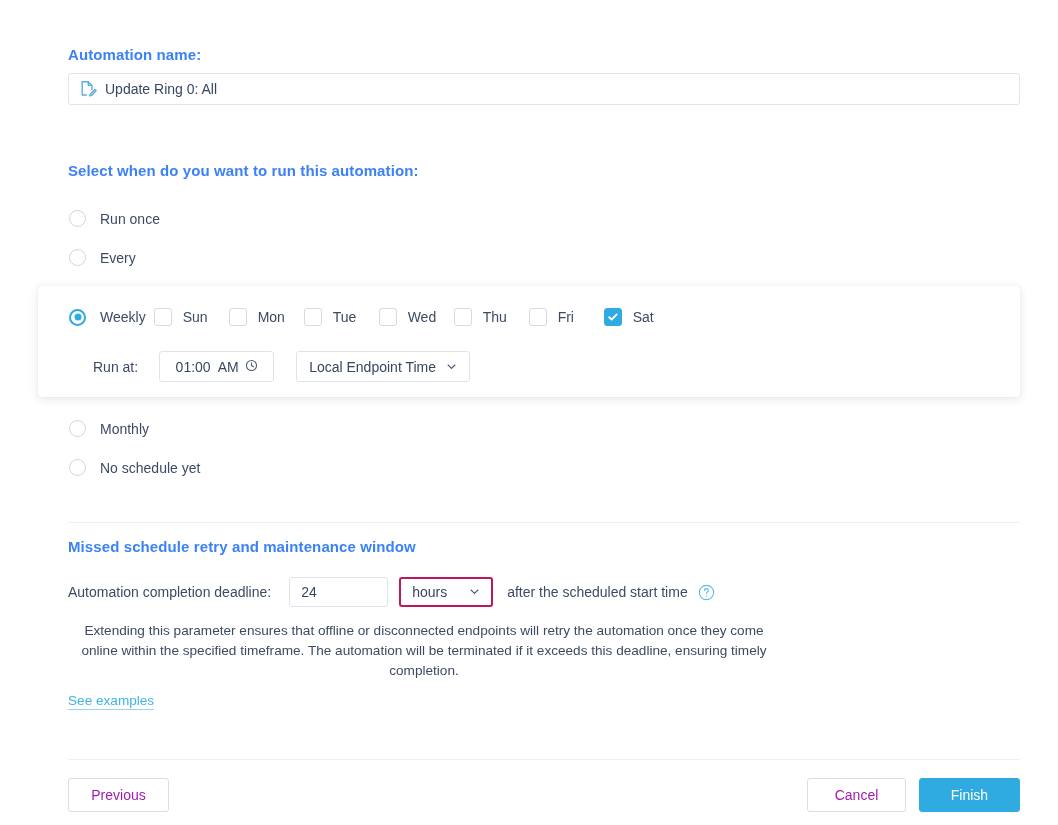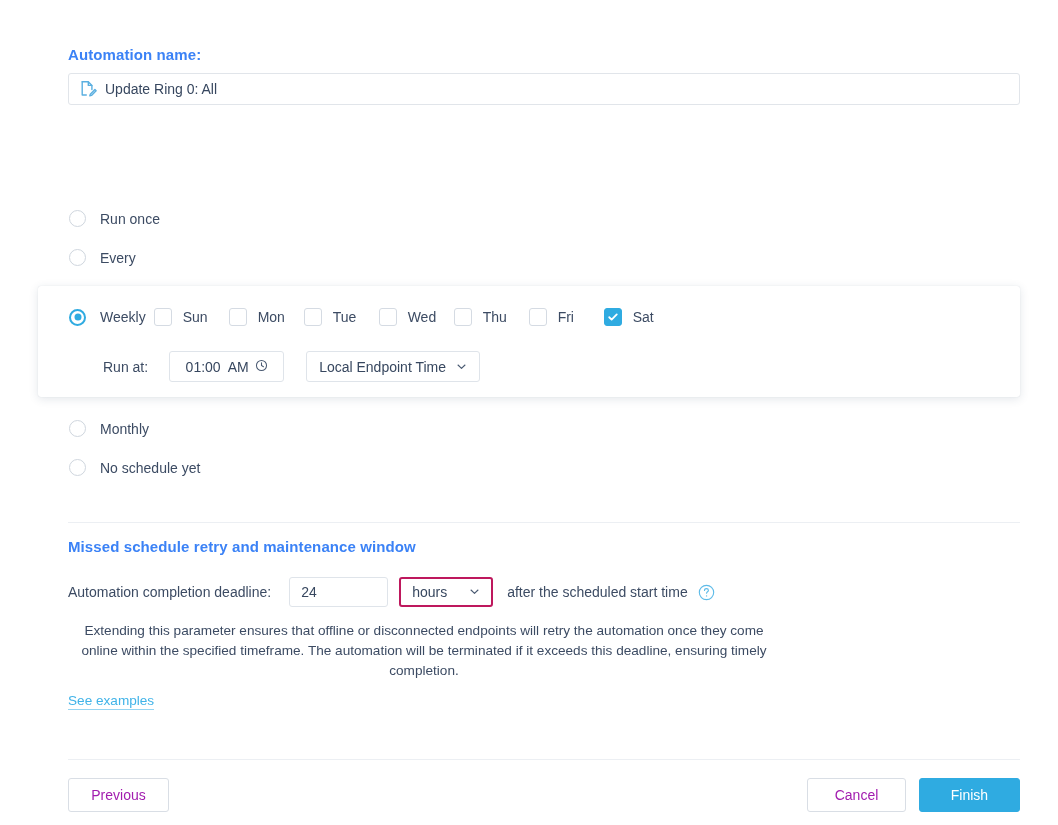--- a/index.html
+++ b/index.html
@@ -82,21 +82,21 @@
   }
   .cbox.checked {
     background: #2fabe1; border-color: #2fabe1;
     display: flex; align-items: center; justify-content: center;
   }
   .cbox.checked svg { display: block; }
   .cbox:not(.checked) svg { display: none; }
   .day-label { margin-left: 11px; font-size: 14px; color: #3c4b63; }
 
   .runat-line {
-    position: absolute; left: 65px; top: 65px;
+    position: absolute; left: 55px; top: 65px;
     display: flex; align-items: center;
   }
   .runat-text { font-size: 14px; color: #3c4b63; margin-right: 21px; }
   .time-field {
     width: 115px; height: 31px;
     border: 1px solid #dfe4ea; border-radius: 3px;
     background: #fff;
     display: flex; align-items: center; justify-content: center;
     font-size: 14px; color: #37475f;
     gap: 6px;
@@ -186,20 +186,21 @@
       <svg viewBox="0 0 18 18" width="18" height="18" fill="none" stroke="#5aafe0" stroke-width="1.4" stroke-linecap="round" stroke-linejoin="round">
         <path d="M3.2 1.8h6.1l3.6 3.6v4.2"></path>
         <path d="M3.2 1.8v13.2h4.1"></path>
         <path d="M9.3 1.9v3.5h3.5"></path>
         <path d="M15.9 9.6l1.2 1.2-4.6 4.6-1.7.5.5-1.7z"></path>
       </svg>
     </span>
     <span class="name-value">Update Ring 0: All</span>
   </div>
 
+  <div class="label-strong q-label">Select when do you want to run this automation:</div>
 
   <div class="radio-row" id="row-run-once">
     <span class="radio"></span>
     <span class="radio-label">Run once</span>
   </div>
 
   <div class="radio-row" id="row-every">
     <span class="radio"></span>
     <span class="radio-label">Every</span>
   </div>

